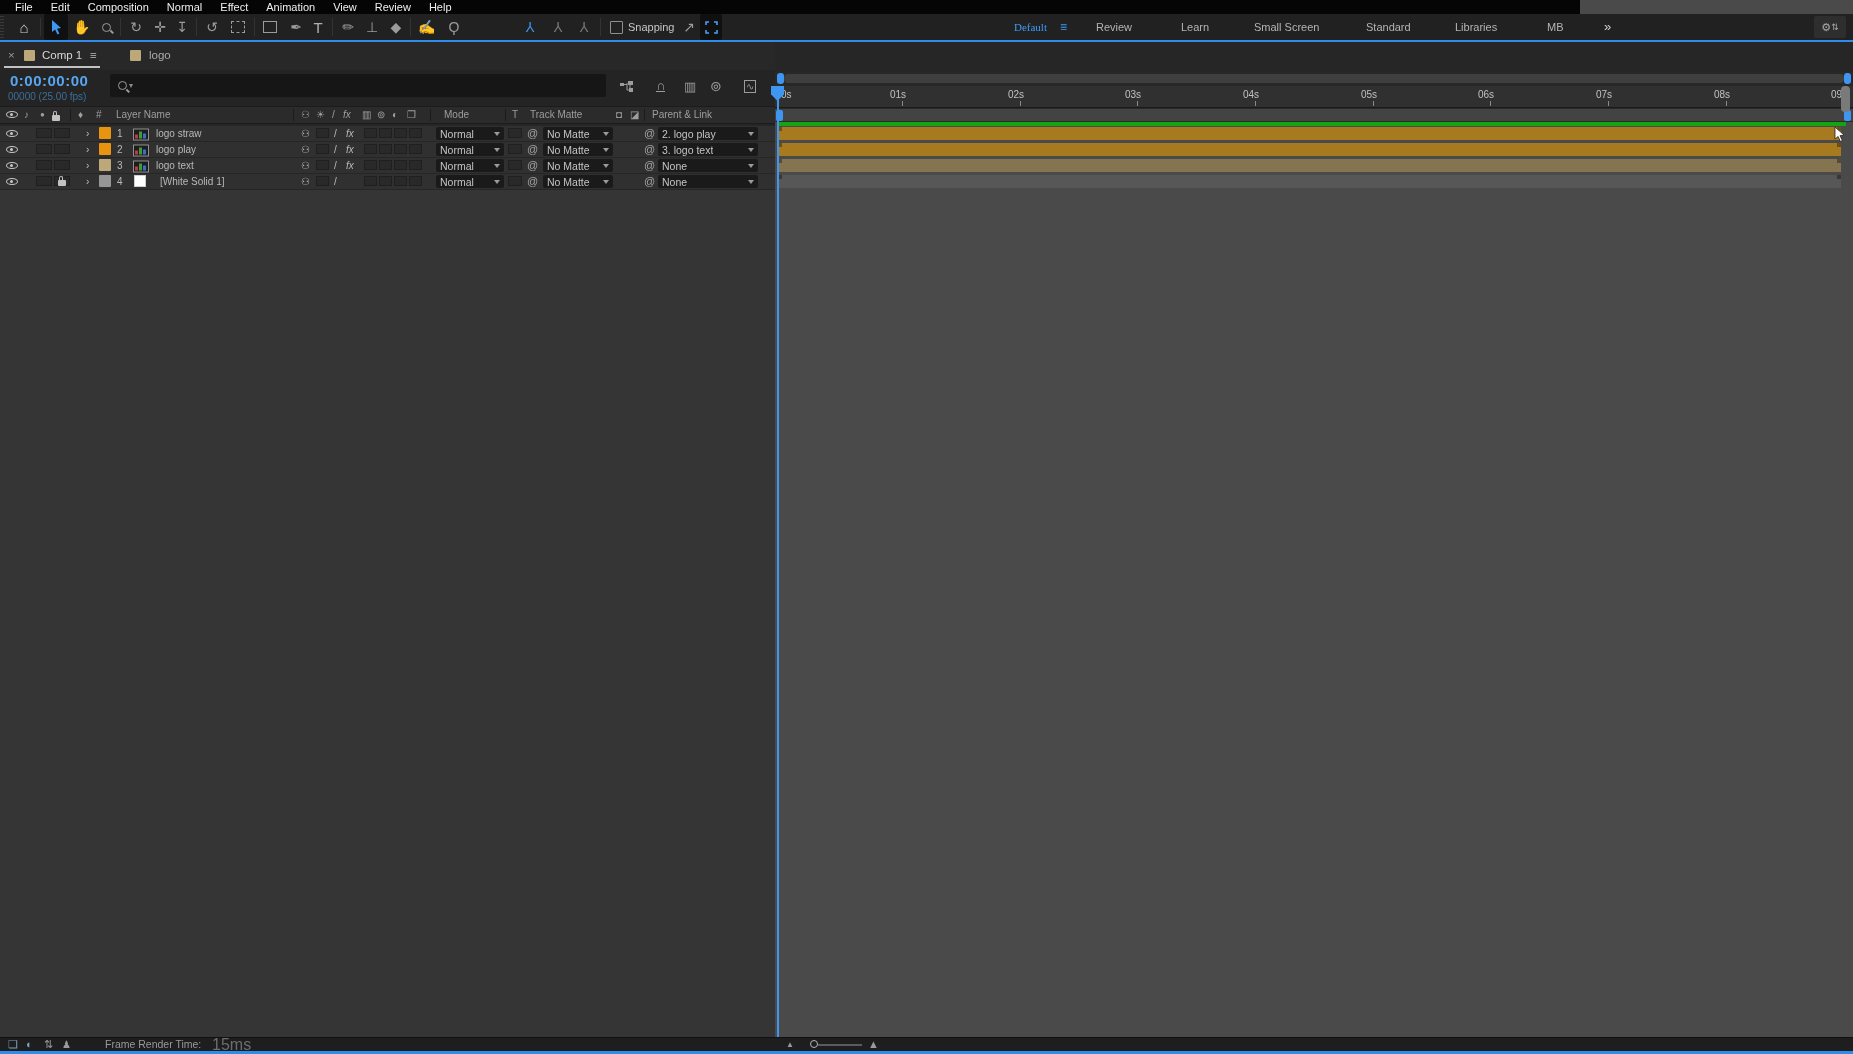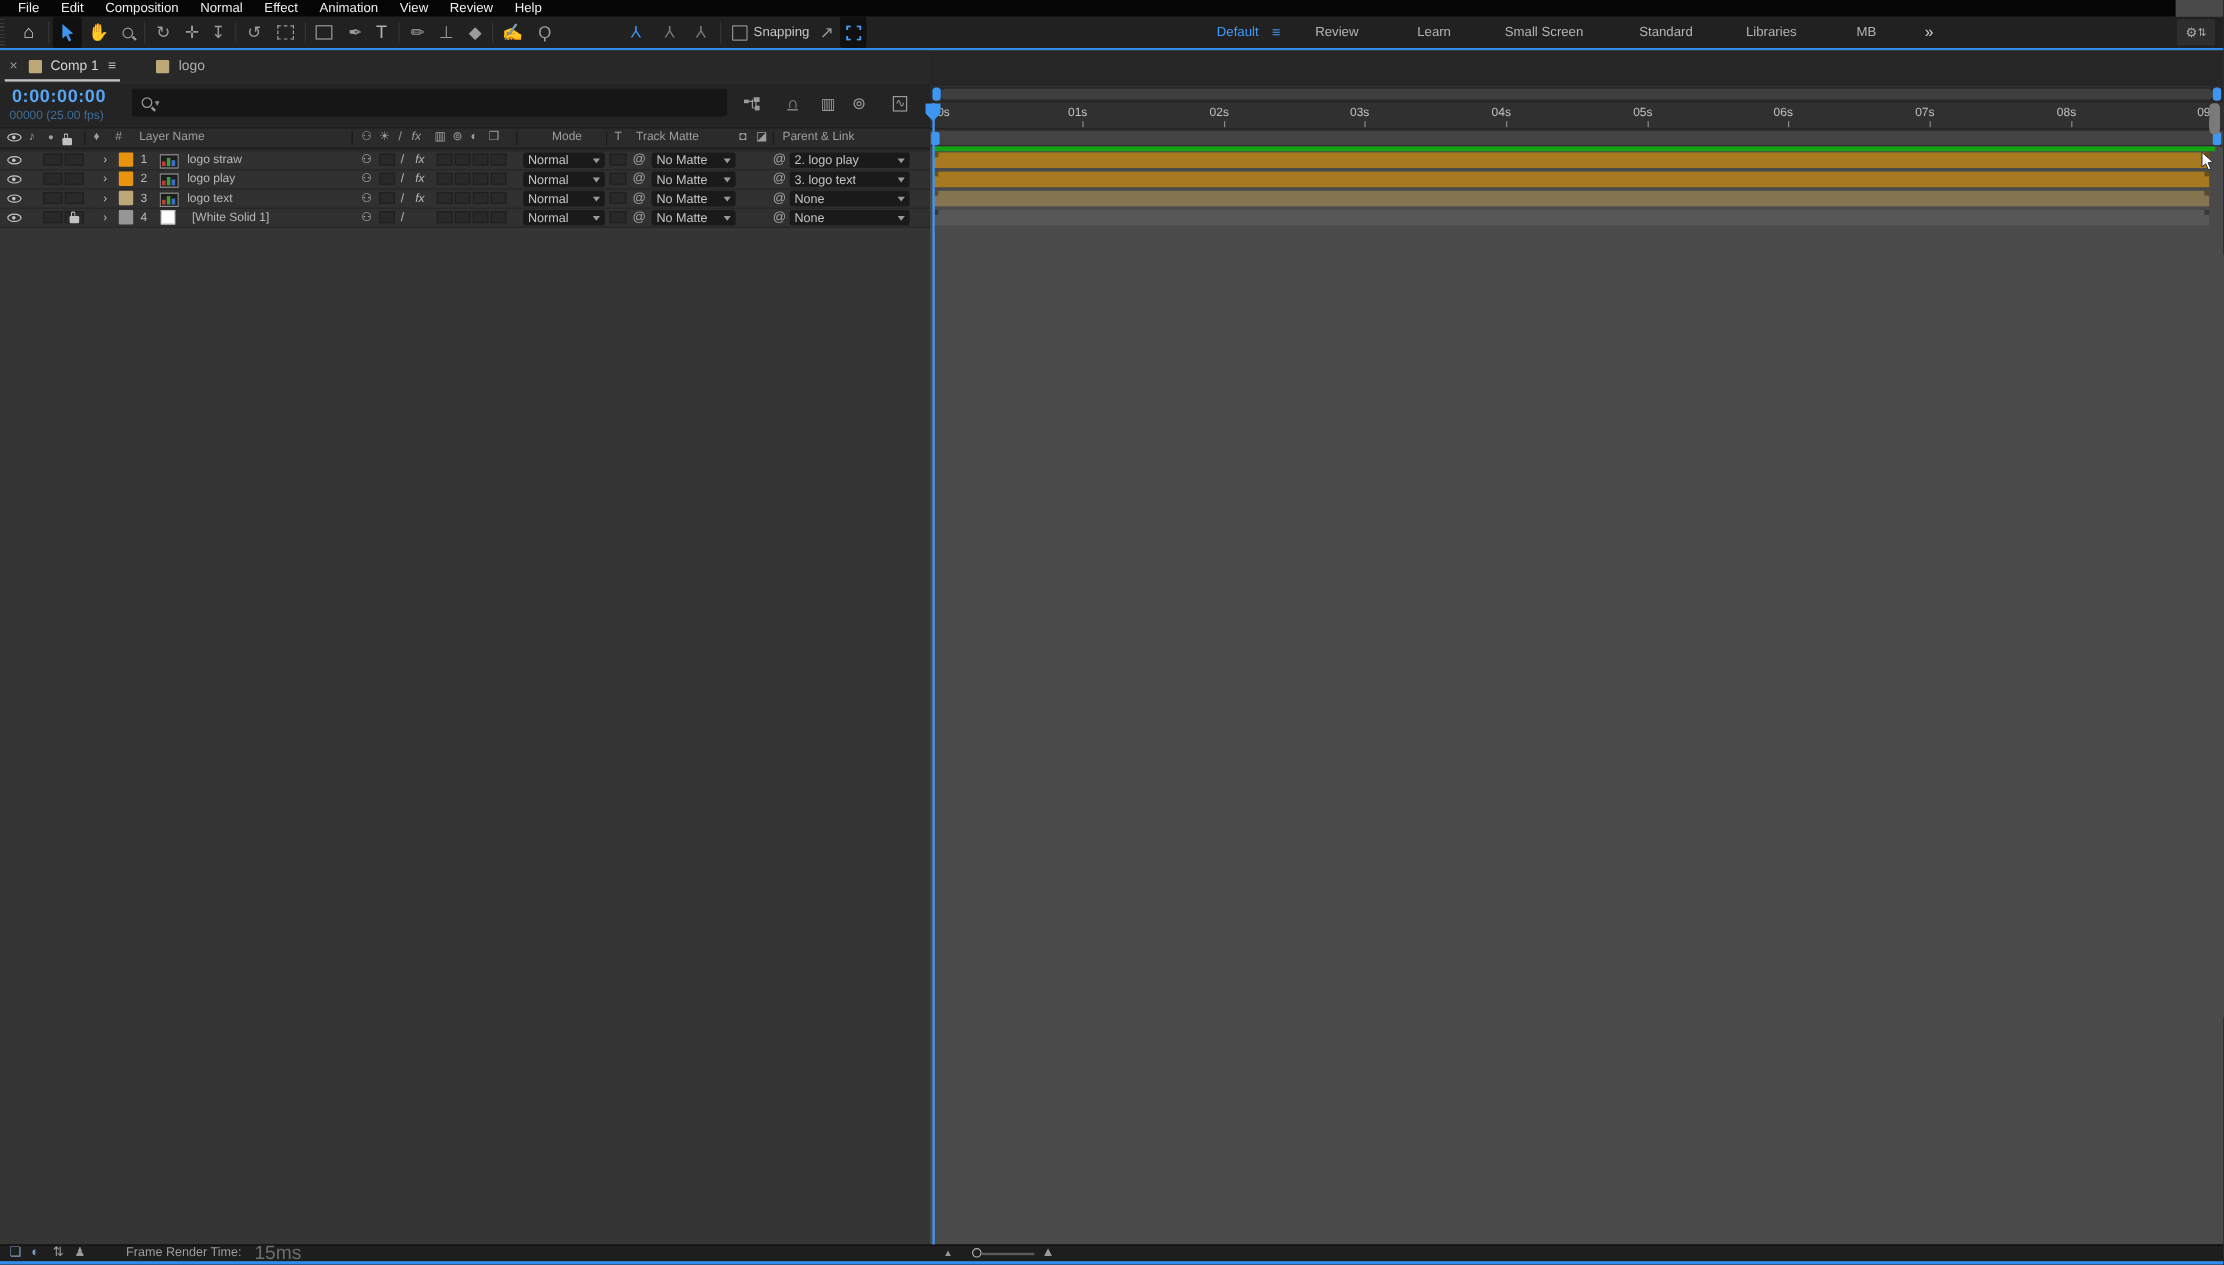--- a/index.html
+++ b/index.html
@@ -2,21 +2,21 @@
 <html><head>
 <meta charset="utf-8">
 <style>
   html,body{margin:0;padding:0;background:#111;}
   #app{position:relative;width:1853px;height:1054px;overflow:hidden;
        font-family:"Liberation Sans",sans-serif;background:#4a4a4a;
        -webkit-font-smoothing:antialiased;color:#c8c8c8;}
   .abs{position:absolute;}
 
   
-  .menubar{position:absolute;left:0;top:0;width:1813px;height:14px;background:#050505;
+  .menubar{position:absolute;left:0;top:0;width:1580px;height:14px;background:#050505;
            display:flex;align-items:center;gap:0;padding-left:6px;box-sizing:border-box;}
   .menubar span{font-size:11px;color:#efefef;padding:0 9px;line-height:14px;cursor:default;}
 
   
   .toolbar{position:absolute;left:0;top:14px;width:1853px;height:26px;background:#212121;}
   .tool{position:absolute;top:0;height:26px;display:flex;align-items:center;justify-content:center;
         color:#9b9b9b;font-size:14px;}
   .tsep{position:absolute;top:4px;width:1px;height:18px;background:#333;}
   .grip{position:absolute;left:0;top:2px;width:4px;height:22px;
         background:repeating-linear-gradient(#3a3a3a 0 1px,#212121 1px 3px);}
@@ -159,21 +159,21 @@
         <span class="checkbox"></span>
       </div>
     <div class="tool" style="left:628px;width:50px;font-size:11px;color:#c6c6c6;justify-content:flex-start;">Snapping</div>
     <div class="tool" style="left:680px;width:18px;">↗</div>
     <div class="tool active-tool" style="left:700px;width:22px;">
       <svg width="13" height="13" viewBox="0 0 13 13">
         <path d="M1,4 V1 H4 M9,1 H12 V4 M12,9 V12 H9 M4,12 H1 V9" fill="none" stroke="#4a9df5" stroke-width="1.6"></path>
       </svg>
     </div>
 
-    <div class="ws active" style="left:1014px;">Default</div>
+    <div class="ws active" style="left:1014px;font-family:Liberation Serif, serif;">Default</div>
     <div class="ws" style="left:1060px;color:#3f9bfa;font-size:12px;">≡</div>
     <div class="ws" style="left:1096px;text-align:right;">Review</div>
     <div class="ws" style="left:1181px;">Learn</div>
     <div class="ws" style="left:1254px;">Small Screen</div>
     <div class="ws" style="left:1366px;">Standard</div>
     <div class="ws" style="left:1455px;">Libraries</div>
     <div class="ws" style="left:1547px;">MB</div>
     <div class="ws" style="left:1604px;font-size:13px;color:#d0d0d0;">»</div>
     <div class="gearbox">
       <span>⚙</span>
@@ -235,21 +235,21 @@
       <div class="vline" style="left:293px;"></div>
       <span class="h" style="left:301px;">⚇</span>
       <span class="h" style="left:316px;">☀</span>
       <span class="h" style="left:332px;">/</span>
       <span class="h" style="left:343px;font-style:italic;">fx</span>
       <span class="h" style="left:362px;">▥</span>
       <span class="h" style="left:377px;">⊚</span>
       <span class="h" style="left:392px;">◐</span>
       <span class="h" style="left:407px;">❒</span>
       <div class="vline" style="left:430px;"></div>
-      <span class="h" style="left:460px;">Mode</span>
+      <span class="h" style="left:444px;">Mode</span>
       <div class="vline" style="left:505px;"></div>
       <span class="h" style="left:512px;">T</span>
       <span class="h" style="left:530px;">Track Matte</span>
       <span class="h" style="left:616px;">◘</span>
       <span class="h" style="left:630px;">◪</span>
       <div class="vline" style="left:644px;"></div>
       <span class="h" style="left:652px;">Parent &amp; Link</span>
     </div>
 
     <div class="rows-bg"></div>

